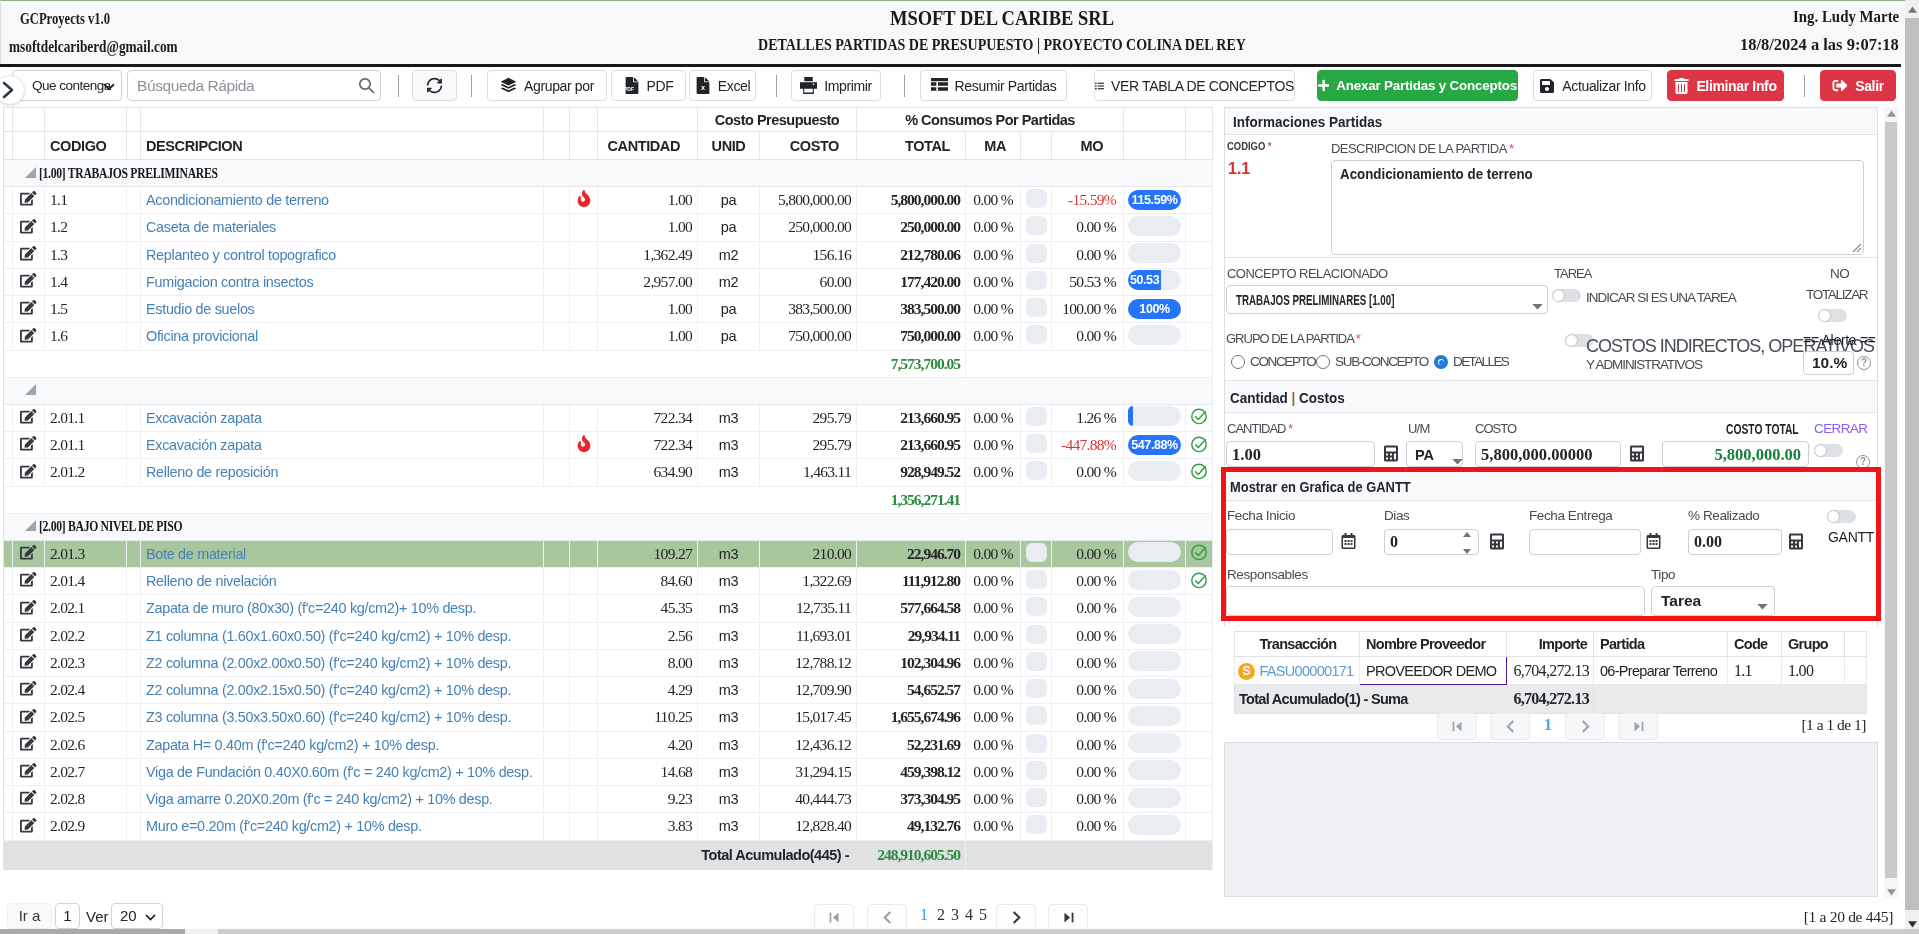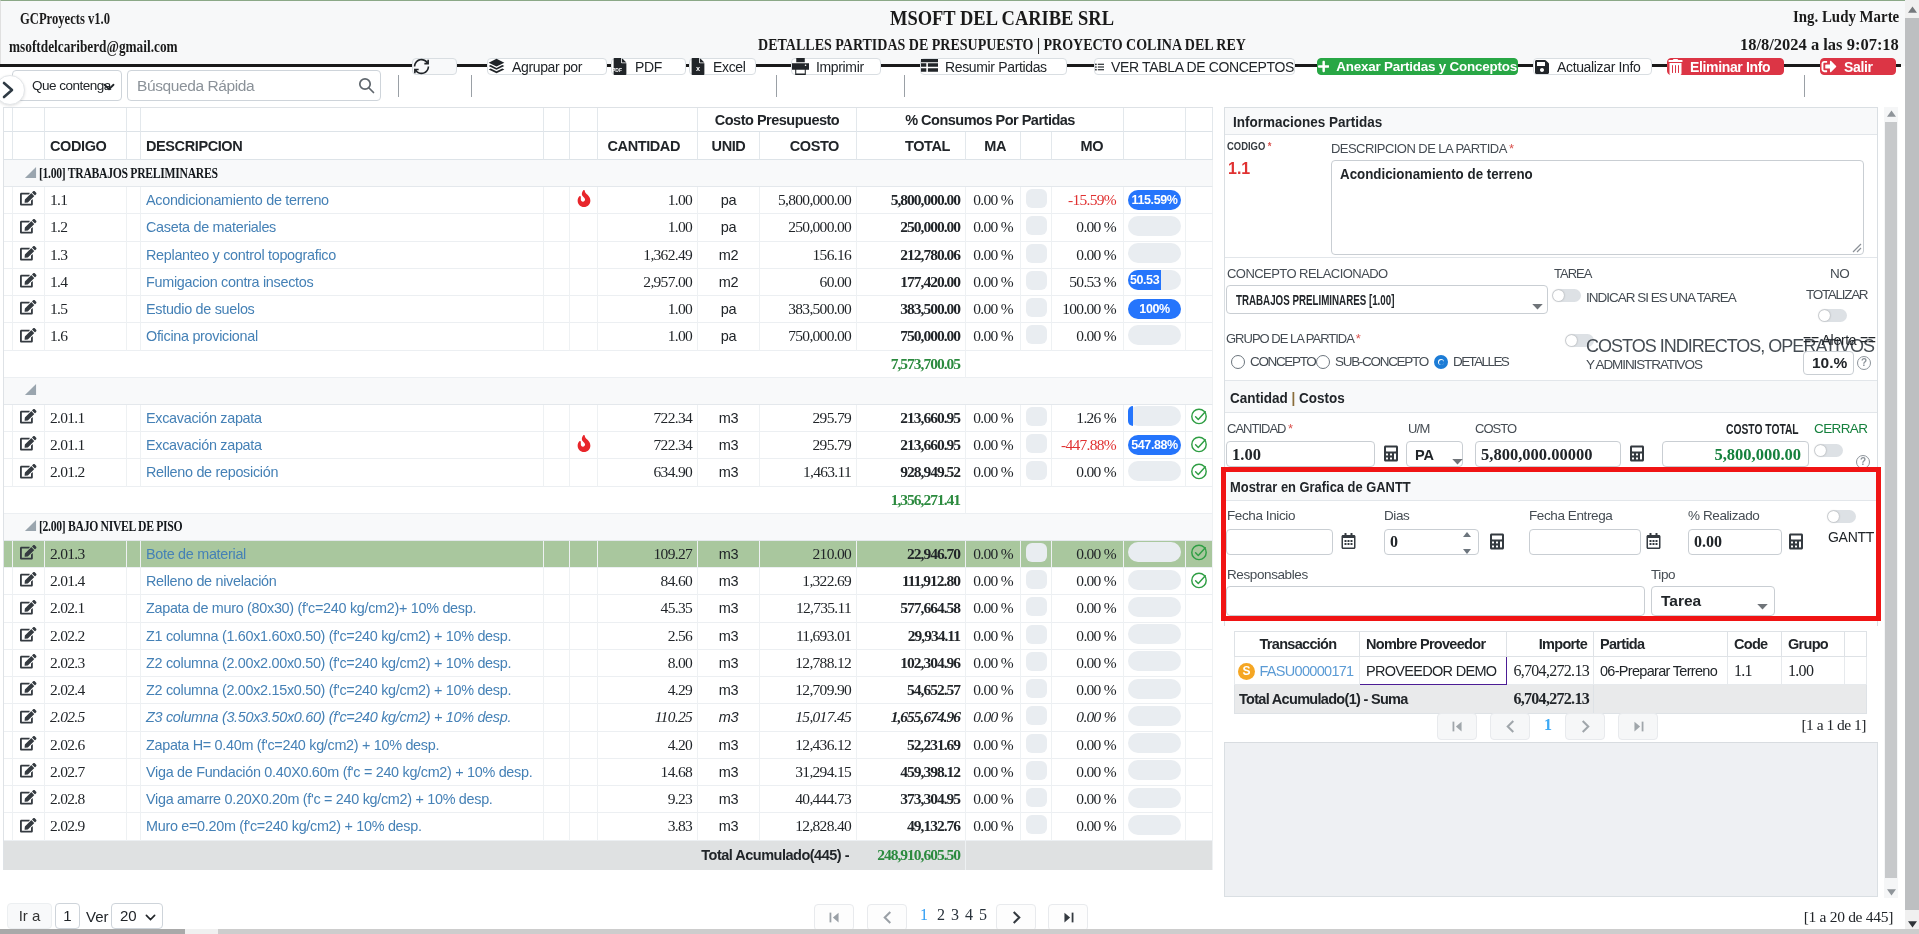--- a/index.html
+++ b/index.html
@@ -1,20 +1,20 @@
 <!DOCTYPE html>
 <html><head>
 <meta charset="utf-8">
 <style>
 *{margin:0;padding:0;box-sizing:border-box}
 html,body{width:1919px;height:934px;overflow:hidden;background:#fff;font-family:"Liberation Sans",sans-serif}
 .abs{position:absolute;white-space:nowrap}
 .serif{font-family:"Liberation Serif",serif}
 .b{font-weight:bold}
-.btn{position:absolute;top:58px;height:17px;border:1px solid #d9dee2;border-radius:4px;background:#fff;color:#212529;font-size:14px;letter-spacing:-0.35px;display:flex;align-items:center;justify-content:flex-start;gap:7px;white-space:nowrap}
+.btn{position:absolute;top:70px;height:31px;border:1px solid #d9dee2;border-radius:4px;background:#fff;color:#212529;font-size:14px;letter-spacing:-0.35px;display:flex;align-items:center;justify-content:center;gap:7px;white-space:nowrap}
 .sep{position:absolute;top:75px;width:1px;height:22px;background:#9aa0a6}
 .ic{display:inline-block;vertical-align:middle}
 
 table.main{border-collapse:separate;border-spacing:0;table-layout:fixed;width:1209px;font-size:14.5px;letter-spacing:-0.4px;color:#212529}
 table.main td{border-right:1px solid #eef1f3;border-bottom:1px solid #eceff2;overflow:hidden;white-space:nowrap;padding:0 5px;vertical-align:middle}
 table.main tr.hd td{border-right:1px solid #e3e8ec;border-bottom:1px solid #dde3e8;font-weight:bold}
 td.r{text-align:right}
 td.c{text-align:center}
 .num{font-family:"Liberation Serif",serif;font-size:15.5px;letter-spacing:-0.7px}
 .desc{color:#4581b6;font-size:14.4px;letter-spacing:-0.3px}
@@ -493,21 +493,21 @@
           <td class="r num">4.29</td>
           <td class="c">m3</td>
           <td class="r num">12,709.90</td>
           <td class="r tot">54,652.57</td>
           <td class="r num" style="padding-right:7px">0.00 %</td>
           <td class="c" style="padding:0"><span class="mpill"></span></td>
           <td class="r num " style="padding-right:7px">0.00 %</td>
           <td class="c" style="padding:0"><span class="pill"></span></td>
           <td class="c" style="padding:0"></td>
         </tr>
-<tr style="height:27.25px;font-style:italic;">
+<tr style="height:27.25px;">
           <td></td>
           <td class="c" style="padding:0"><svg width="16.5" height="16.5" viewBox="0 0 576 512">
               <path fill="#343a40" d="M402.6 83.2l90.2 90.2c3.8 3.8 3.8 10 0 13.8L274.4 405.6l-92.8 10.3c-12.4 1.4-22.9-9.1-21.5-21.5l10.3-92.8L388.8 83.2c3.8-3.8 10-3.8 13.8 0zm162-22.9l-48.8-48.8c-15.2-15.2-39.9-15.2-55.2 0l-35.4 35.4c-3.8 3.8-3.8 10 0 13.8l90.2 90.2c3.8 3.8 10 3.8 13.8 0l35.4-35.4c15.2-15.3 15.2-40 0-55.2zM384 346.2V448H64V128h229.8c3.2 0 6.2-1.3 8.5-3.5l40-40c7.6-7.6 2.2-20.5-8.5-20.5H48C21.5 64 0 85.5 0 112v352c0 26.5 21.5 48 48 48h352c26.5 0 48-21.5 48-48V306.2c0-10.7-12.9-16-20.5-8.5l-40 40c-2.2 2.3-3.5 5.3-3.5 8.5z"></path>
             </svg></td>
           <td class="num">2.02.5</td>
           <td></td>
           <td class="desc">Z3 columna (3.50x3.50x0.60) (f'c=240 kg/cm2) + 10% desp.</td>
           <td></td>
           <td class="c" style="padding:0"></td>
           <td class="r num">110.25</td>
@@ -662,21 +662,21 @@
 <div class="abs" style="left:1452px;top:451px"><svg width="11" height="7" viewBox="0 0 12 8">
       <path d="M0 1h12L6 7.5z" fill="#6f7479"></path>
     </svg></div>
 <div class="lbl" style="left:1475px;top:421px;font-size:13px;letter-spacing:-1px">COSTO</div>
 <div class="inp" style="left:1475px;top:441px;width:146px;height:26px"></div>
 <div class="abs serif b" style="left:1481px;top:445px;font-size:16.5px;color:#212529">5,800,000.00000</div>
 <div class="abs" style="left:1630px;top:445px"><svg width="14" height="17" viewBox="0 0 448 512">
       <path fill="#343a40" d="M400 0H48C22.4 0 0 22.4 0 48v416c0 25.6 22.4 48 48 48h352c25.6 0 48-22.4 48-48V48c0-25.6-22.4-48-48-48zM128 435.2c0 6.4-6.4 12.8-12.8 12.8H76.8c-6.4 0-12.8-6.4-12.8-12.8v-38.4c0-6.4 6.4-12.8 12.8-12.8h38.4c6.4 0 12.8 6.4 12.8 12.8v38.4zm0-128c0 6.4-6.4 12.8-12.8 12.8H76.8c-6.4 0-12.8-6.4-12.8-12.8v-38.4c0-6.4 6.4-12.8 12.8-12.8h38.4c6.4 0 12.8 6.4 12.8 12.8v38.4zm128 128c0 6.4-6.4 12.8-12.8 12.8h-38.4c-6.4 0-12.8-6.4-12.8-12.8v-38.4c0-6.4 6.4-12.8 12.8-12.8h38.4c6.4 0 12.8 6.4 12.8 12.8v38.4zm0-128c0 6.4-6.4 12.8-12.8 12.8h-38.4c-6.4 0-12.8-6.4-12.8-12.8v-38.4c0-6.4 6.4-12.8 12.8-12.8h38.4c6.4 0 12.8 6.4 12.8 12.8v38.4zm128 128c0 6.4-6.4 12.8-12.8 12.8h-38.4c-6.4 0-12.8-6.4-12.8-12.8V268.8c0-6.4 6.4-12.8 12.8-12.8h38.4c6.4 0 12.8 6.4 12.8 12.8v166.4zm0-256c0 6.4-6.4 12.8-12.8 12.8H76.8c-6.4 0-12.8-6.4-12.8-12.8V76.8C64 70.4 70.4 64 76.8 64h294.4c6.4 0 12.8 6.4 12.8 12.8v102.4z"></path>
     </svg></div>
 <div class="abs b" style="left:1726px;top:421px;font-size:14.5px;color:#212529;transform:scaleX(.71);transform-origin:0 50%">COSTO TOTAL</div>
-<div class="abs" style="left:1814px;top:421px;font-size:13.5px;letter-spacing:-0.6px;color:#15803d">CERRAR</div>
+<div class="abs" style="left:1814px;top:421px;font-size:13.5px;letter-spacing:-0.6px;color:#8b5cf6">CERRAR</div>
 <div class="inp" style="left:1662px;top:441px;width:147px;height:26px"></div>
 <div class="abs serif b" style="left:1801px;top:445px;font-size:16.5px;color:#15803d;transform:translateX(-100%)">5,800,000.00</div>
 <div class="toggle" style="left:1814px;top:444px;width:29px;height:13px"></div>
 <div class="qm" style="left:1856px;top:455px;width:14px;height:14px;border-width:1.5px;font-size:10px;line-height:11px">?</div>
 
 <div class="abs" style="left:1221px;top:467px;width:660px;height:154px;border:5px solid #f01414;background:#fff"></div>
 <div class="abs" style="left:1226px;top:472px;width:650px;height:28px;background:#f8f9fa"></div>
 <div class="abs b" style="left:1230px;top:478px;font-size:15px;color:#212529;transform:scaleX(.86);transform-origin:0 50%">Mostrar en Grafica de GANTT</div>
 <div class="abs" style="left:1226px;top:500px;width:650px;height:1px;background:#e2e6ea"></div>
 <div class="lbl" style="left:1227px;top:508px;font-size:13.5px;letter-spacing:-0.4px">Fecha Inicio</div>

